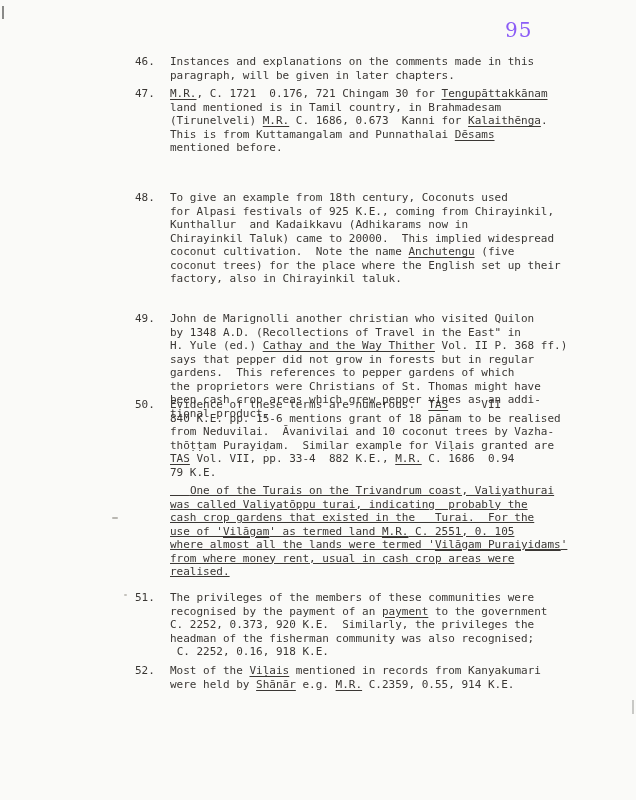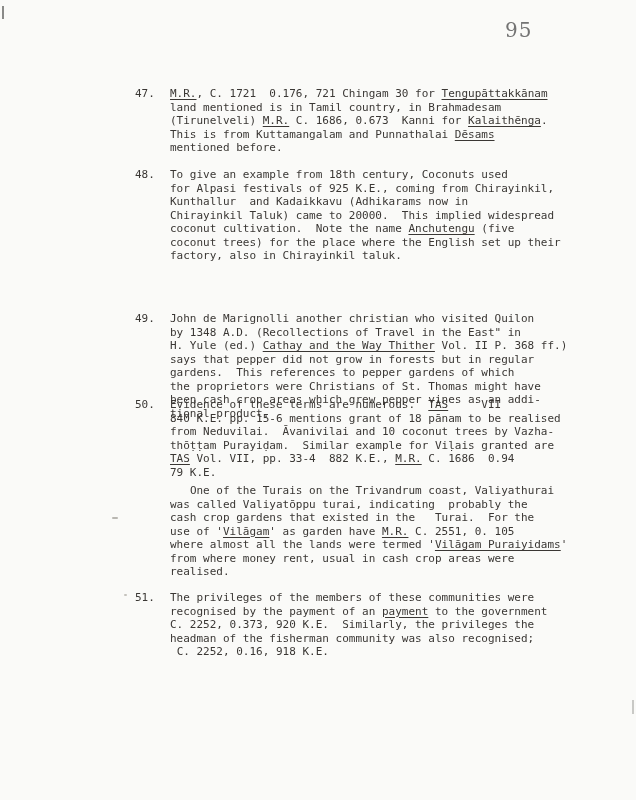--- a/index.html
+++ b/index.html
@@ -18,21 +18,21 @@
     position: absolute;
     inset: 0;
   }
   .page-number {
     position: absolute;
     left: 505px;
     top: 18px;
     font-family: "DejaVu Serif", "Liberation Serif", serif;
     font-size: 20px;
     letter-spacing: 1px;
-    color: #737373;
+    color: #8b5cf6;
   }
   .item {
     position: absolute;
     left: 135px;
     display: flex;
     align-items: flex-start;
     font-size: 11px;
     line-height: 13.5px;
     color: #3a3734;
     letter-spacing: 0;
@@ -43,20 +43,21 @@
     white-space: pre;
   }
   .item .text {
     width: 445px;
   }
   .para {
     white-space: pre-wrap;
   }
   .para-gap {
     margin-top: 5px;
+    text-decoration: underline;
   }
   .ul {
     text-decoration: underline;
     text-underline-offset: 2px;
   }
   .corner-mark {
     position: absolute;
     left: 2px;
     top: 6px;
     width: 2px;
@@ -95,33 +96,40 @@
 
 <div class="page">
 
   <div class="corner-mark"></div>
   <div class="edge-mark"></div>
   <div class="speck-1"></div>
   <div class="speck-2"></div>
 
   <div class="page-number">95</div>
 
+  <div class="item" style="top:55px">
+    <span class="num">46.</span>
+    <div class="text">
+      <div class="para"><span>Instances and explanations on the comments made in this
+paragraph, will be given in later chapters.</span></div>
+    </div>
+  </div>
 
   <div class="item" style="top:87px">
     <span class="num">47.</span>
     <div class="text">
       <div class="para"><span class="ul">M.R.</span><span>, C. 1721  0.176, 721 Chingam 30 for </span><span class="ul">Tengupāttakkānam</span><span>
 land mentioned is in Tamil country, in Brahmadesam
 (Tirunelveli) </span><span class="ul">M.R.</span><span> C. 1686, 0.673  Kanni for </span><span class="ul">Kalaithēnga</span><span>.
 This is from Kuttamangalam and Punnathalai </span><span class="ul">Dēsams</span><span>
 mentioned before.</span></div>
     </div>
   </div>
 
-  <div class="item" style="top:168px">
+  <div class="item" style="top:191px">
     <span class="num">48.</span>
     <div class="text">
       <div class="para"><span>To give an example from 18th century, Coconuts used
 for Alpasi festivals of 925 K.E., coming from Chirayinkil,
 Kunthallur  and Kadaikkavu (Adhikarams now in
 Chirayinkil Taluk) came to 20000.  This implied widespread
 coconut cultivation.  Note the name </span><span class="ul">Anchutengu</span><span> (five
 coconut trees) for the place where the English set up their
 factory, also in Chirayinkil taluk.</span></div>
     </div>
@@ -146,32 +154,39 @@
     <div class="text">
       <div class="para"><span>Evidence of these terms are numerous.  </span><span class="ul">TAS</span><span>     VII
 840 K.E. pp. 15-6 mentions grant of 18 pānam to be realised
 from Neduvilai.  Āvanivilai and 10 coconut trees by Vazha-
 thōṭṭam Purayiḍam.  Similar example for Viḷais granted are
 </span><span class="ul">TAS</span><span> Vol. VII, pp. 33-4  882 K.E., </span><span class="ul">M.R.</span><span> C. 1686  0.94
 79 K.E.</span></div>
       <div class="para para-gap"><span>   One of the Turais on the Trivandrum coast, Valiyathurai
 was called Valiyatōppu turai, indicating  probably the
 cash crop gardens that existed in the   Turai.  For the
-use of '</span><span class="ul">Vilāgam</span><span>' as garden have </span><span class="ul">M.R.</span><span> C. 2551, 0. 105
+use of '</span><span class="ul">Vilāgam</span><span>' as termed land </span><span class="ul">M.R.</span><span> C. 2551, 0. 105
 where almost all the lands were termed '</span><span class="ul">Vilāgam Puraiyidams</span><span>'
 from where money rent, usual in cash crop areas were
 realised.</span></div>
     </div>
   </div>
 
   <div class="item" style="top:591px">
     <span class="num">51.</span>
     <div class="text">
       <div class="para"><span>The privileges of the members of these communities were
 recognised by the payment of an </span><span class="ul">payment</span><span> to the government
 C. 2252, 0.373, 920 K.E.  Similarly, the privileges the
 headman of the fisherman community was also recognised;
  C. 2252, 0.16, 918 K.E.</span></div>
     </div>
   </div>
 
+  <div class="item" style="top:664px">
+    <span class="num">52.</span>
+    <div class="text">
+      <div class="para"><span>Most of the </span><span class="ul">Viḷais</span><span> mentioned in records from Kanyakumari
+were held by </span><span class="ul">Shānār</span><span> e.g. </span><span class="ul">M.R.</span><span> C.2359, 0.55, 914 K.E.</span></div>
+    </div>
+  </div>
 
 </div>
 
 </body></html>

